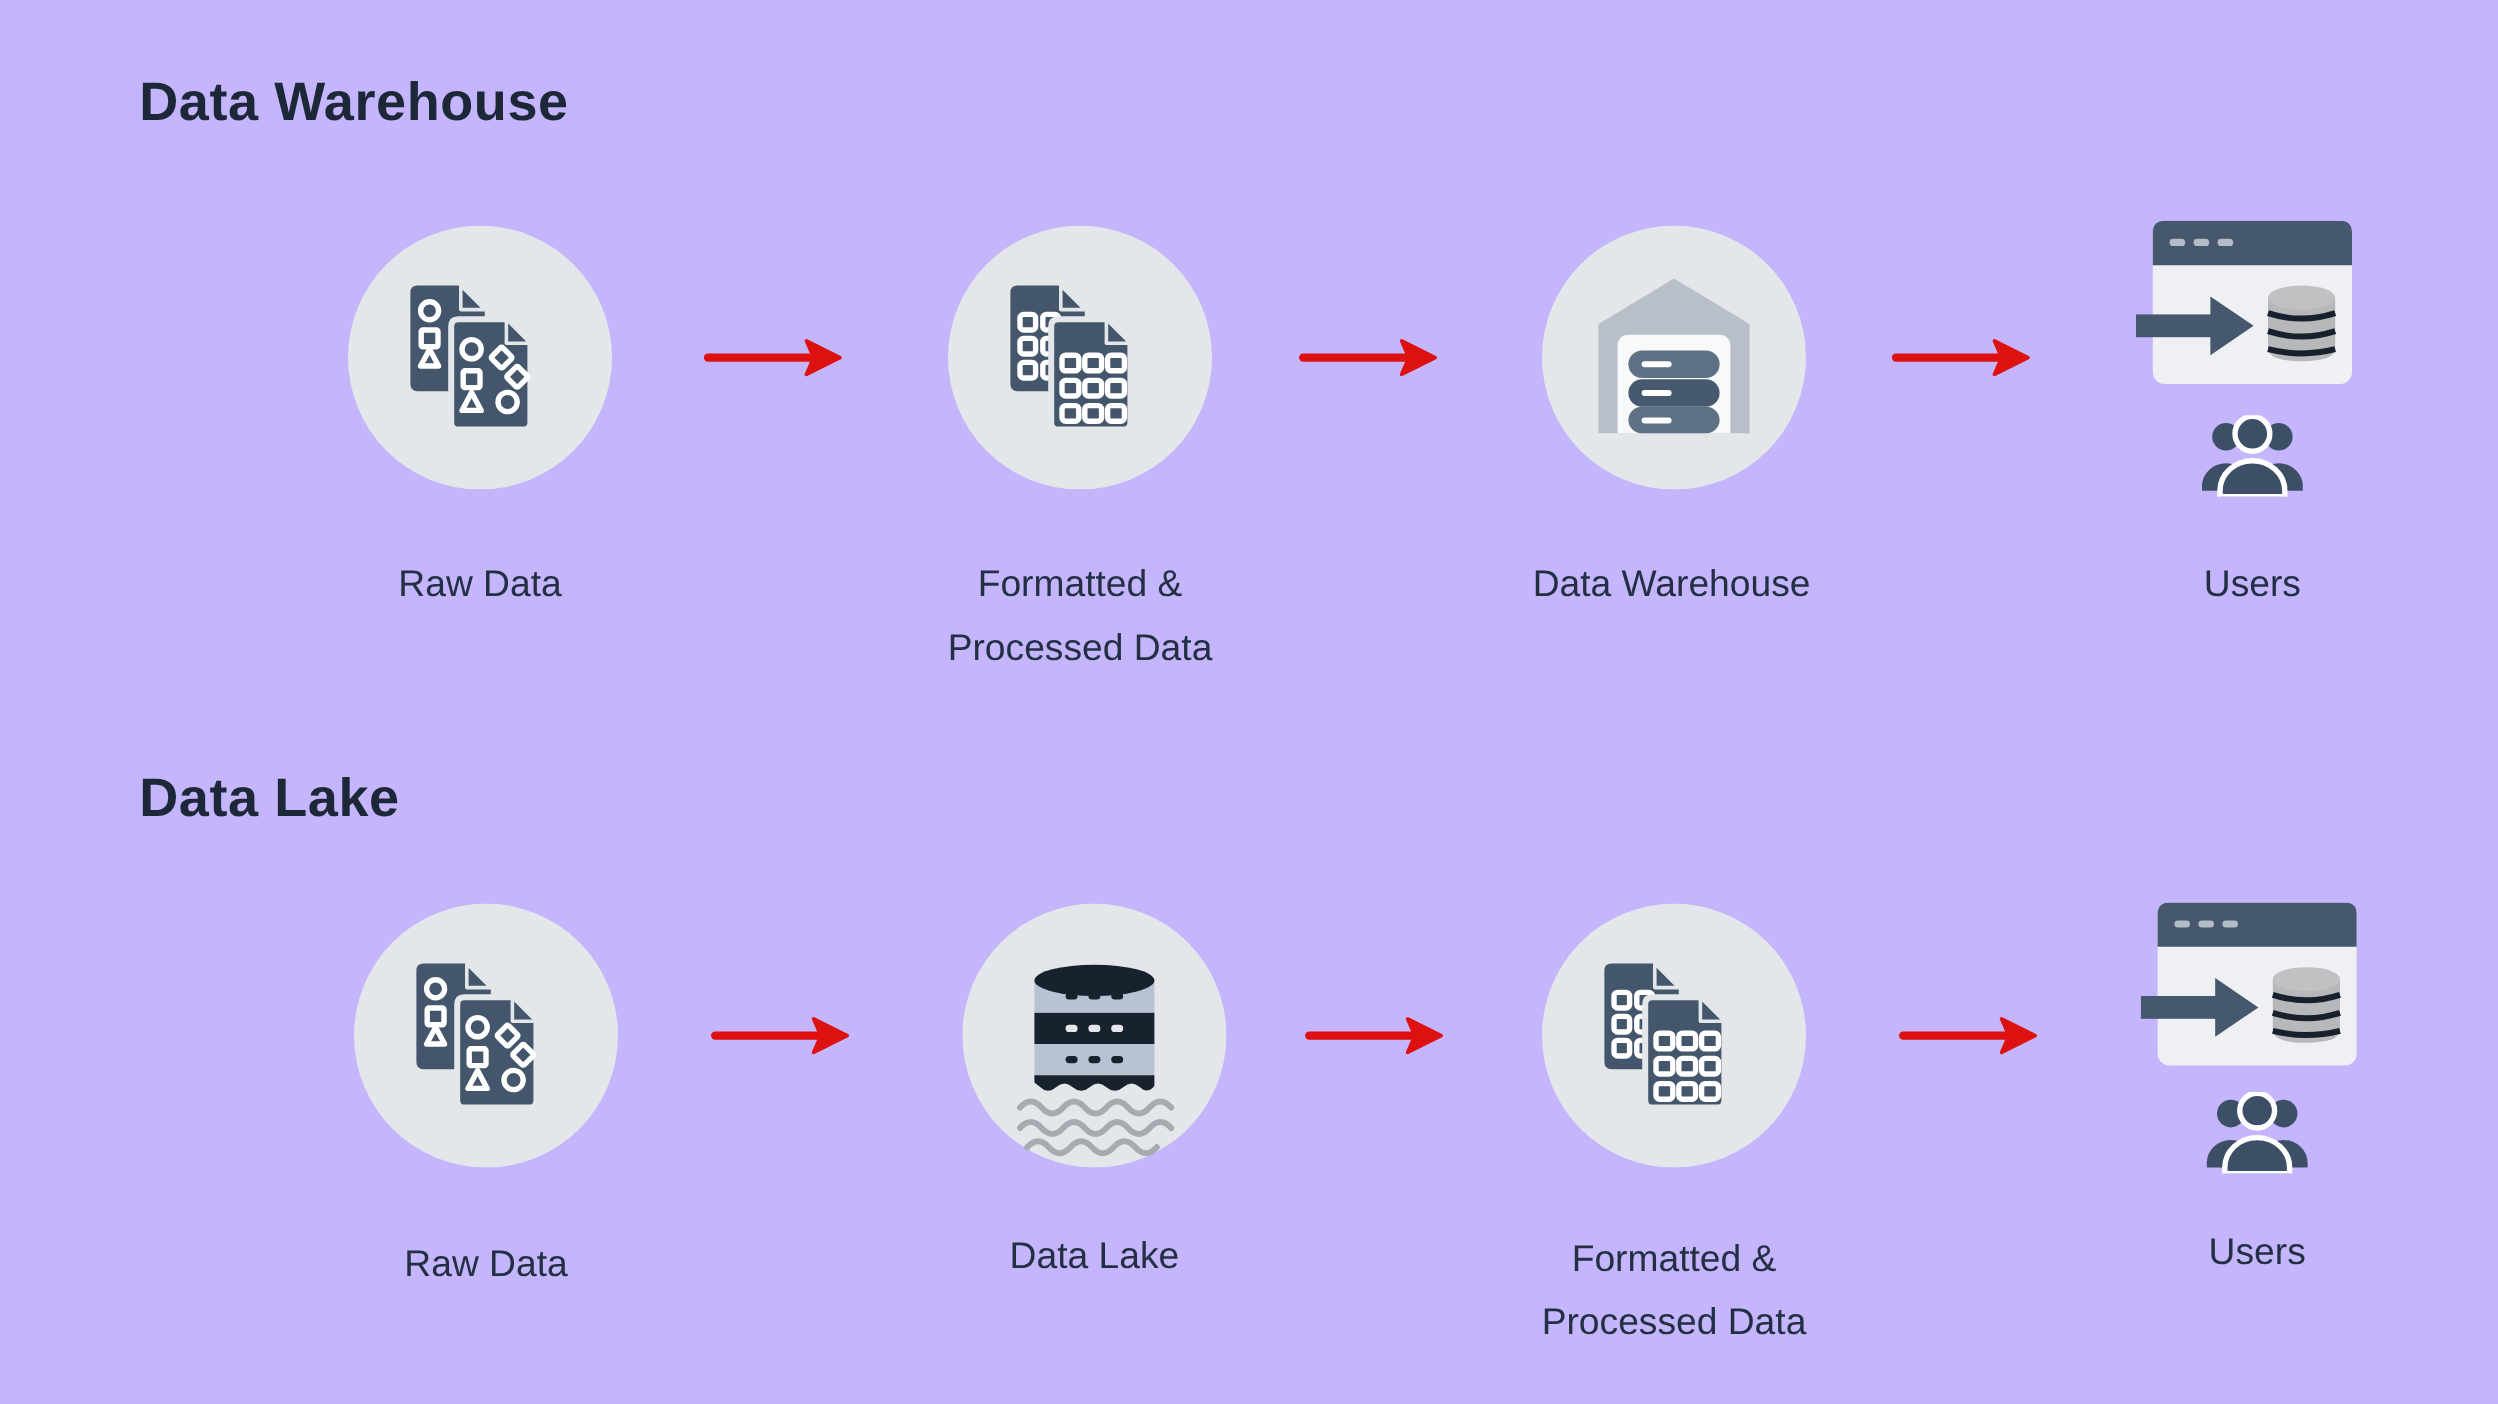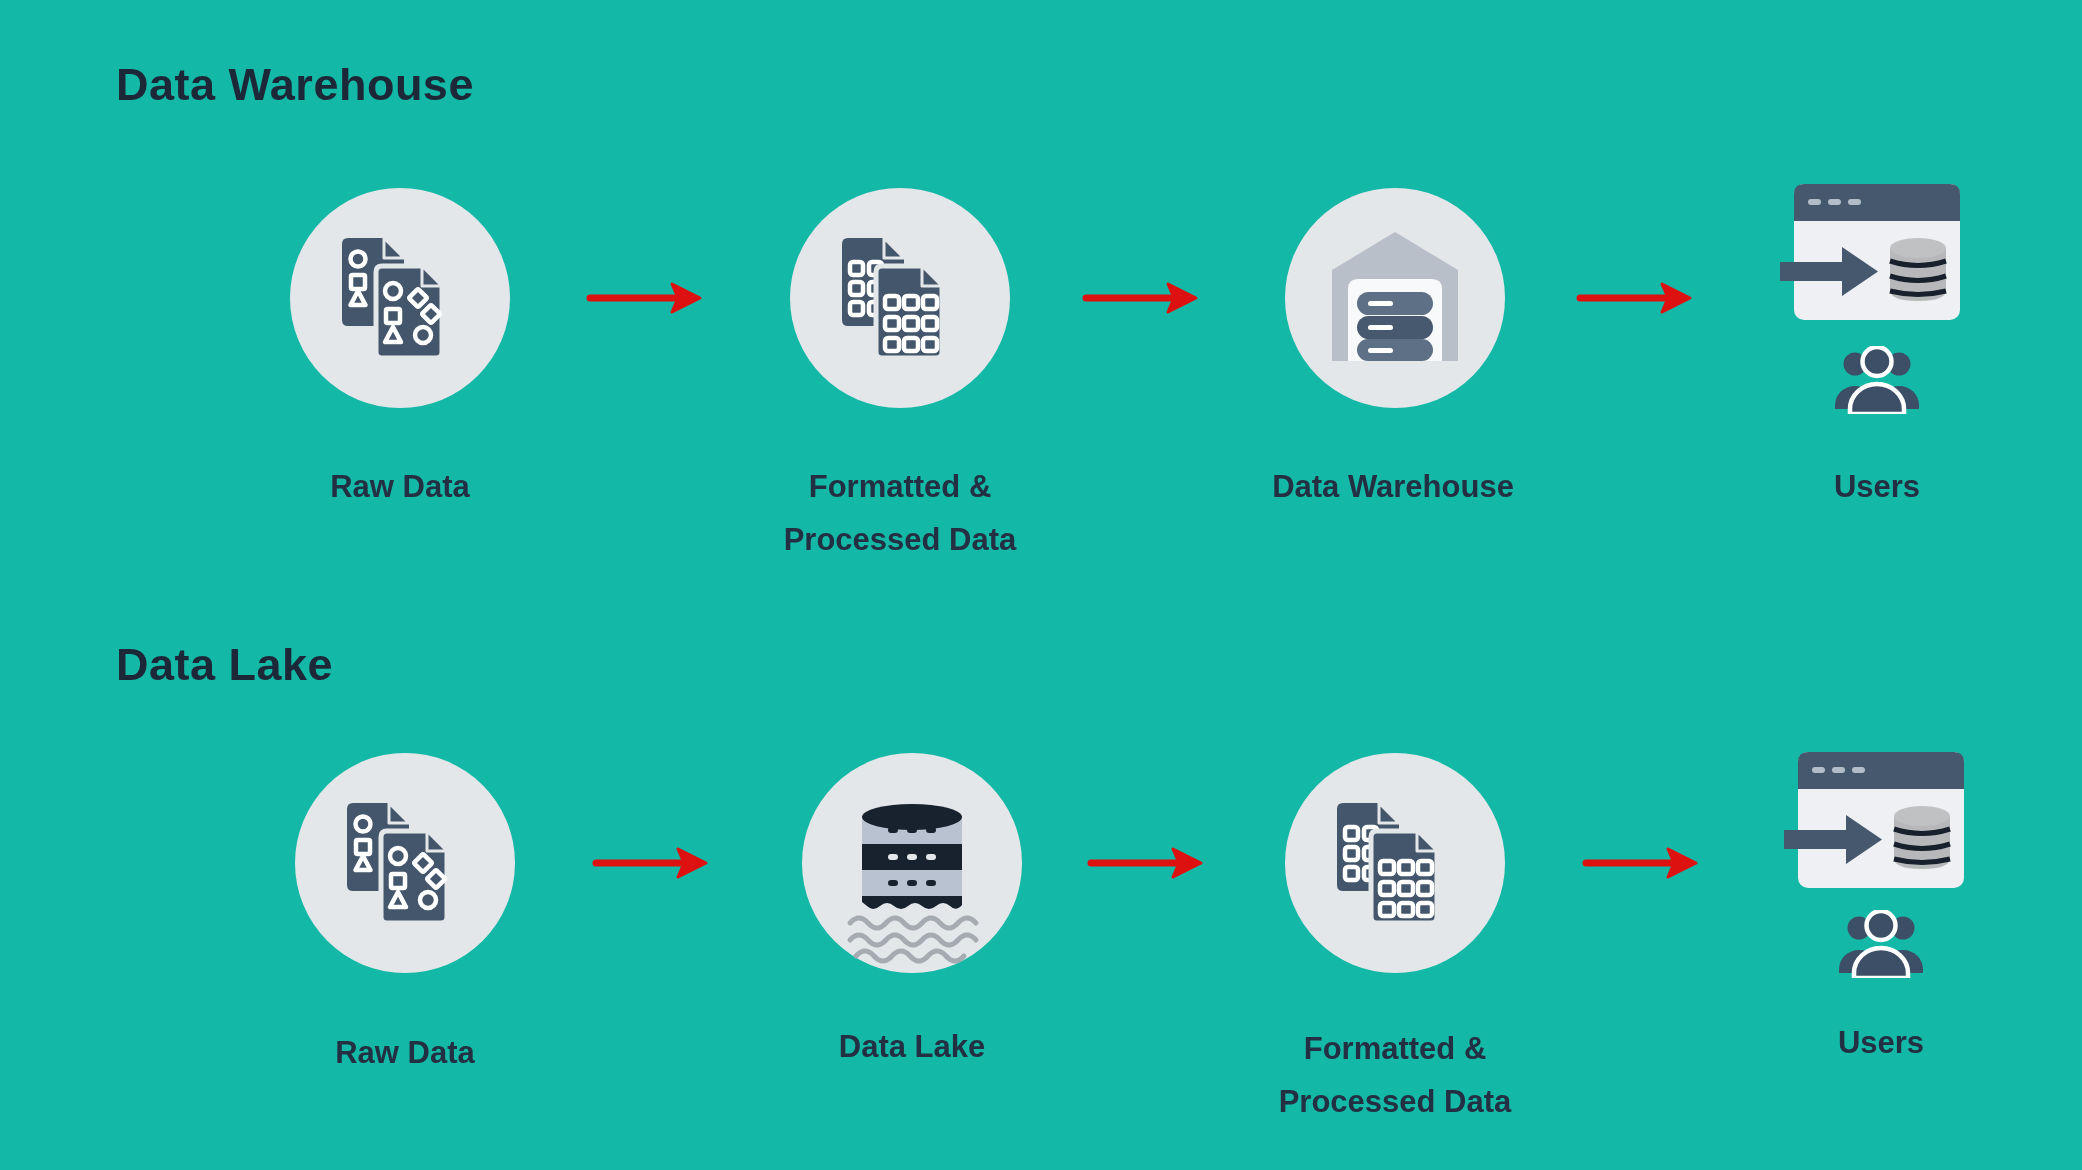--- a/index.html
+++ b/index.html
@@ -1,32 +1,32 @@
 <!DOCTYPE html>
 <html><head>
 <meta charset="utf-8">
 <style>
   html,body{margin:0;padding:0;background:#ffffff;}
   body{font-family:"Liberation Sans","DejaVu Sans",sans-serif;}
-  .canvas{position:relative;width:2082px;height:1170px;background:#14b8a6;overflow:hidden;}
+  .canvas{position:relative;width:2082px;height:1170px;background:#c4b5fd;overflow:hidden;}
   .section-title{
     position:absolute;
     font-size:45px;
     font-weight:800;
     letter-spacing:.5px;
     color:#1c2838;
     line-height:1.1;
   }
   .t1{left:116px;top:60px;}
   .t2{left:116px;top:640px;}
   .node-icon{position:absolute;}
   .node-label{
     position:absolute;
     font-size:31px;
-    font-weight:700;
+    font-weight:400;
     color:#233043;
     line-height:1.72;
     text-align:center;
   }
   .flow-arrow{position:absolute;}
   
   .i-r1c1{left:290px;top:188px;}
   .i-r1c2{left:790px;top:188px;}
   .i-r1c3{left:1285px;top:188px;}
   .i-r1c4win{left:1780px;top:184px;}

